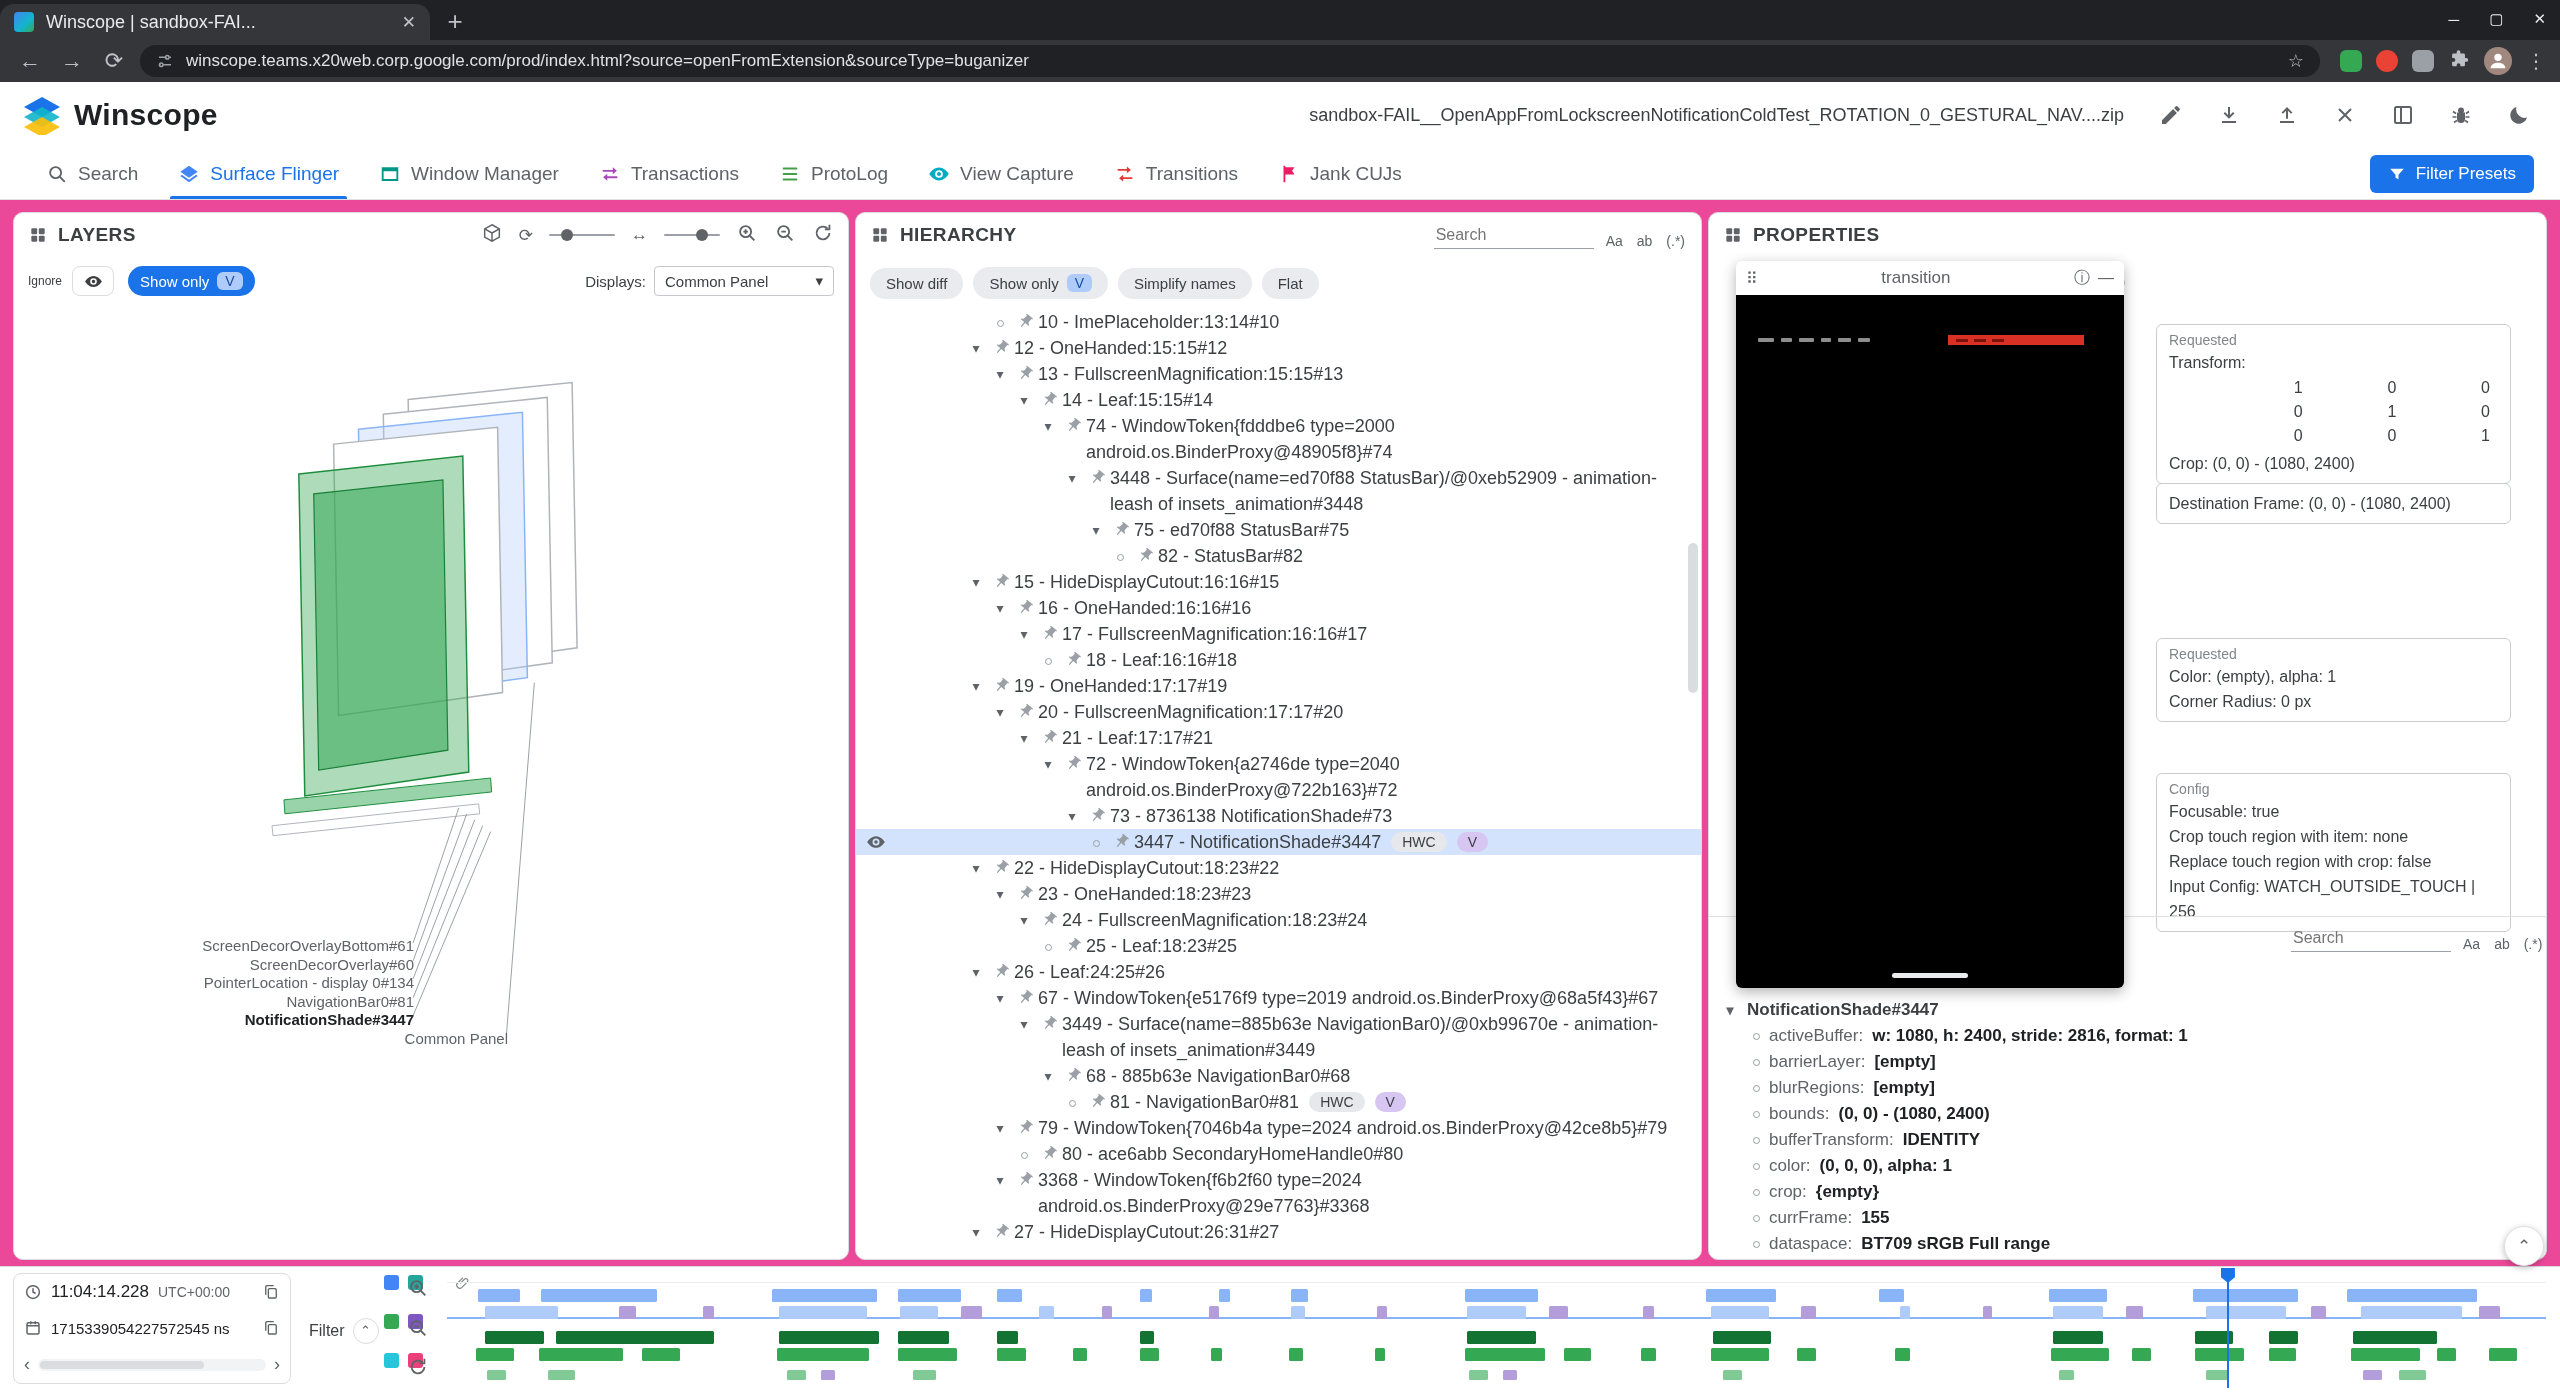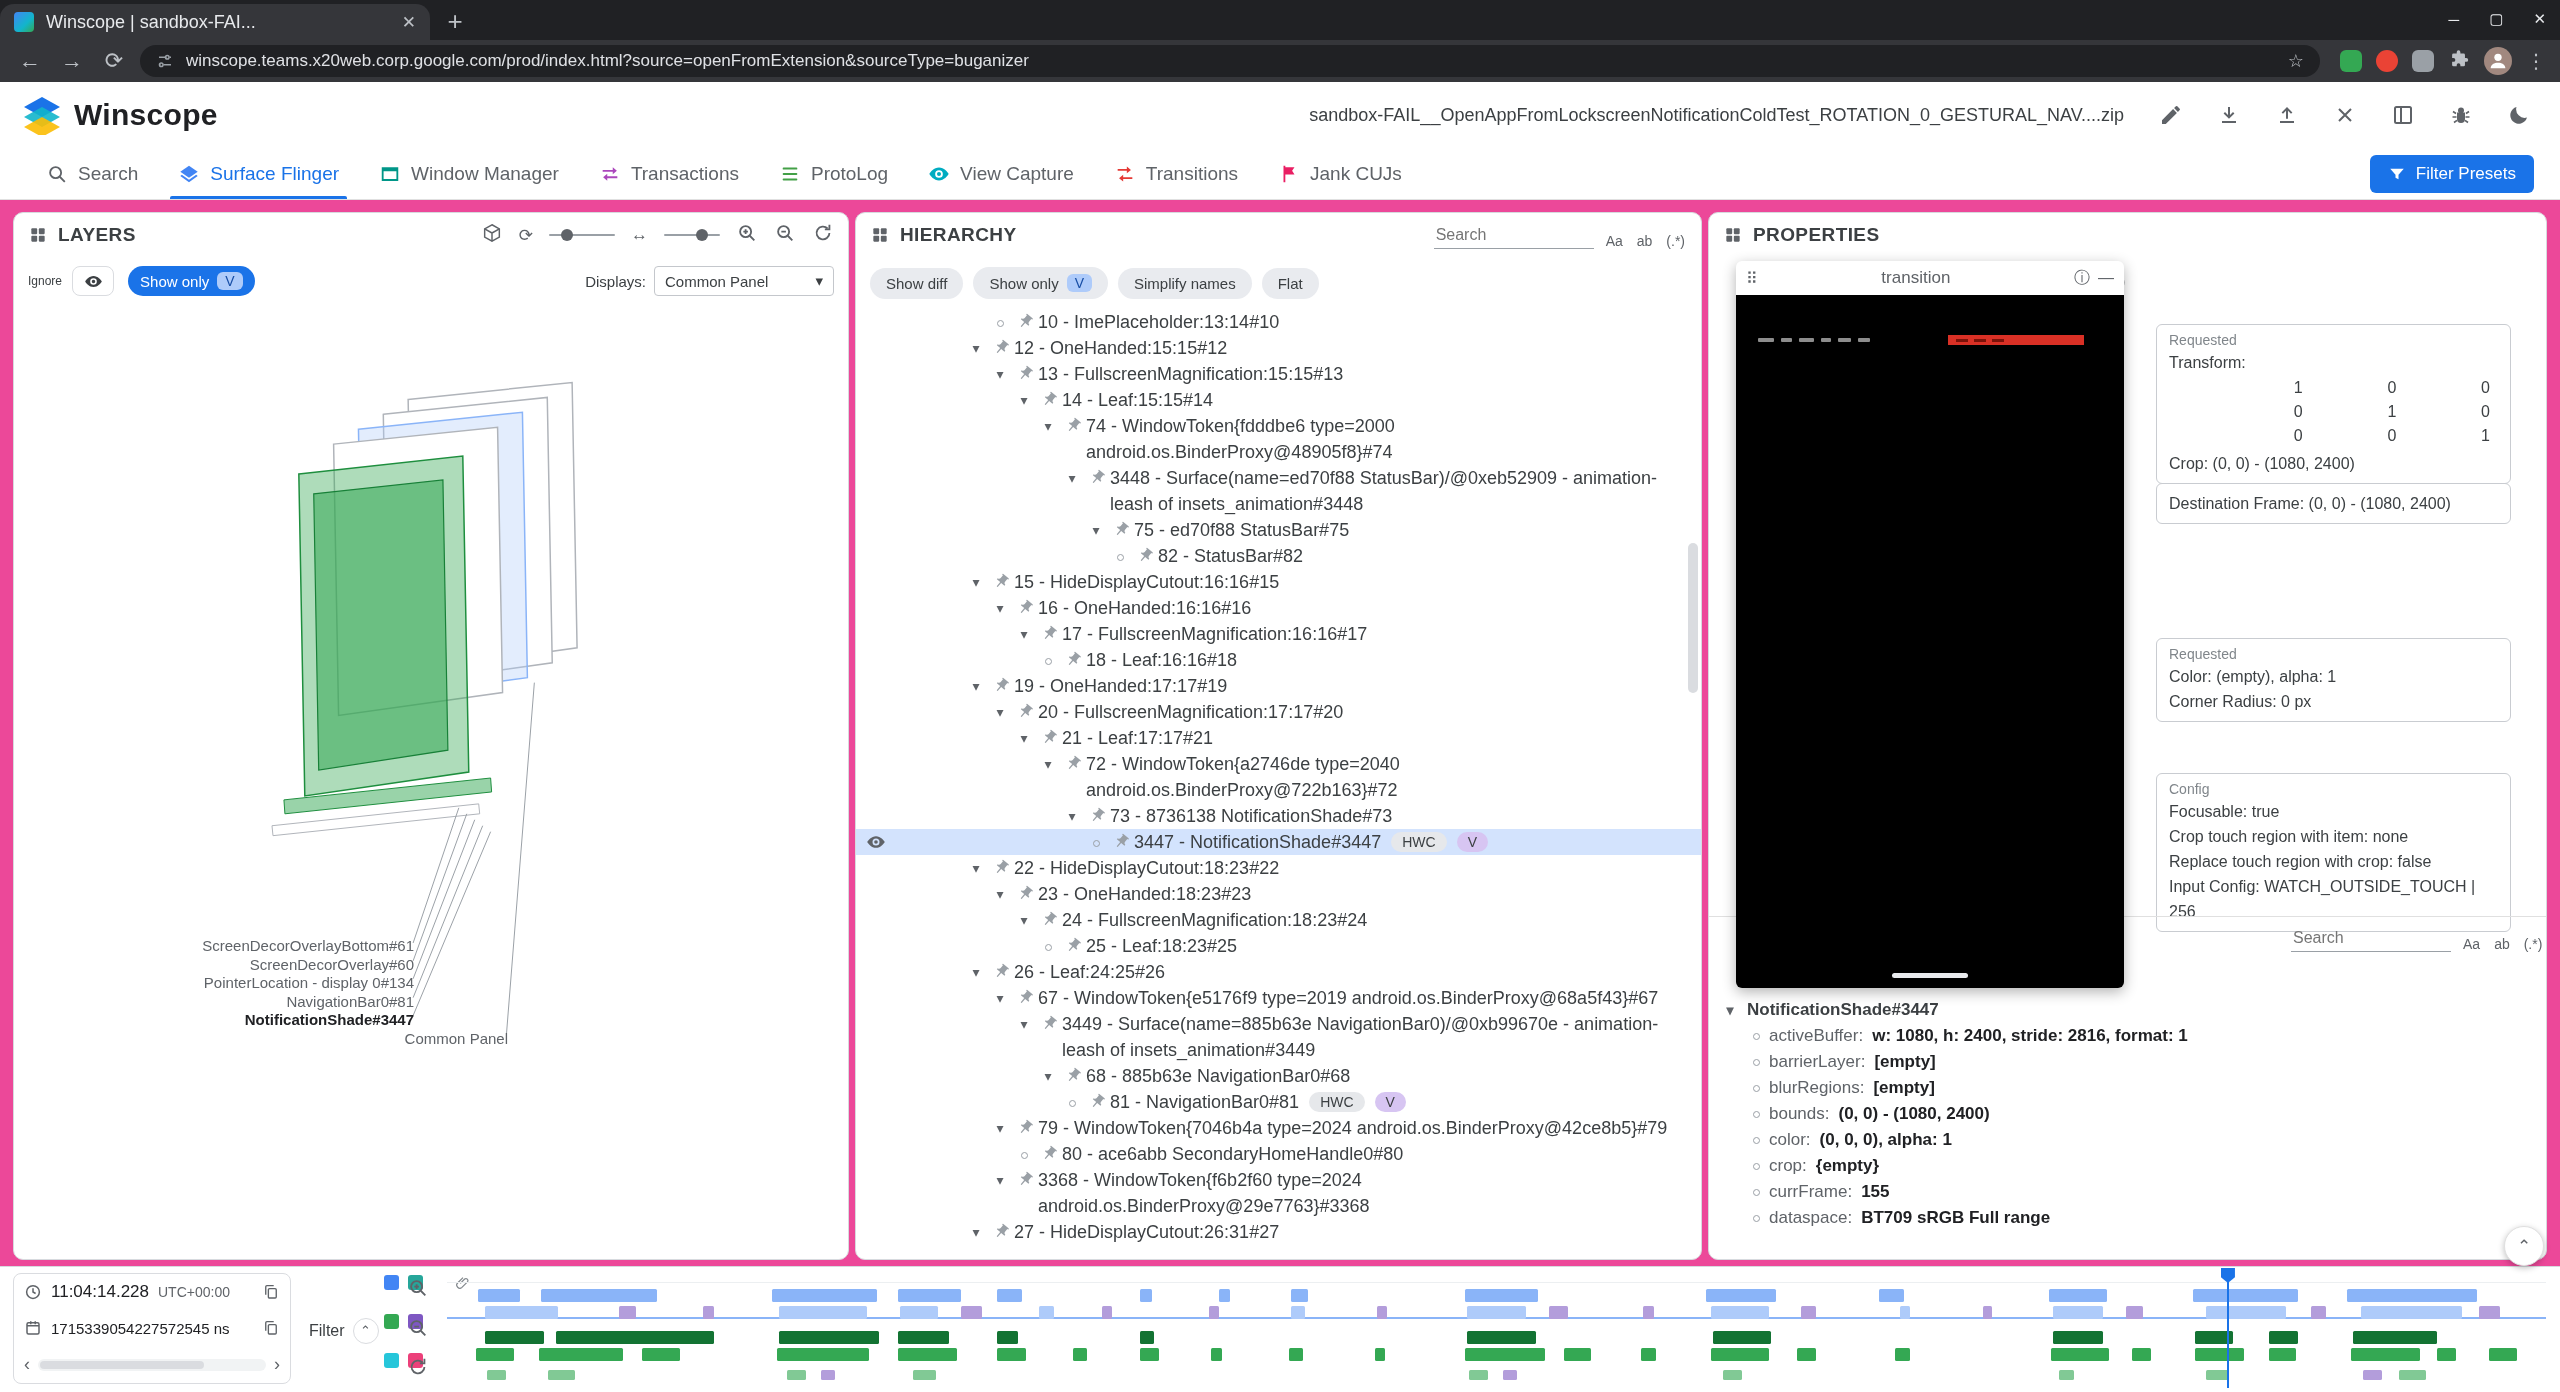--- a/index.html
+++ b/index.html
@@ -902,20 +902,25 @@
               </div>
               <div class="dump-row">
                 <i class="leaf-dot"></i>
                 <span class="dump-key">blurRegions:</span>
                 <span class="dump-val">[empty]</span>
               </div>
               <div class="dump-row">
                 <i class="leaf-dot"></i>
                 <span class="dump-key">bounds:</span>
                 <span class="dump-val">(0, 0) - (1080, 2400)</span>
+              </div>
+              <div class="dump-row">
+                <i class="leaf-dot"></i>
+                <span class="dump-key">bufferTransform:</span>
+                <span class="dump-val">IDENTITY</span>
               </div>
               <div class="dump-row">
                 <i class="leaf-dot"></i>
                 <span class="dump-key">color:</span>
                 <span class="dump-val">(0, 0, 0), alpha: 1</span>
               </div>
               <div class="dump-row">
                 <i class="leaf-dot"></i>
                 <span class="dump-key">crop:</span>
                 <span class="dump-val">{empty}</span>

